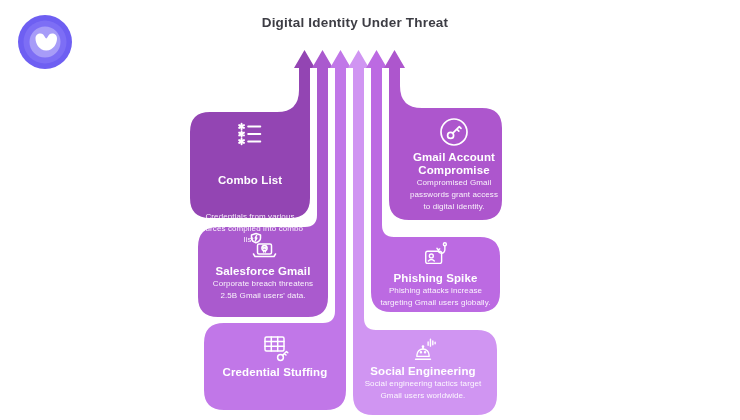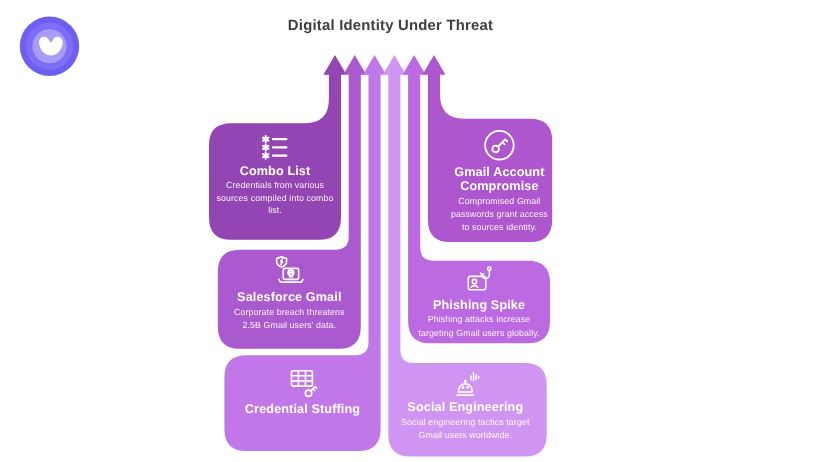--- a/index.html
+++ b/index.html
@@ -43,38 +43,38 @@
     <path d="M224 323 L323 323 Q335 323 335 311 L335 68 L330 68 L340.5 50 L351 68 L346 68
              L346 390 Q346 410 326 410 L224 410 Q204 410 204 390 L204 343 Q204 323 224 323 Z" fill="#c177e8"></path>
     <path d="M353 68 L348 68 L358.5 50 L369 68 L364 68 L364 318 Q364 330 376 330 L477 330
              Q497 330 497 350 L497 395 Q497 415 477 415 L373 415 Q353 415 353 395 Z" fill="#d095f2"></path>
     <path d="M371 68 L366 68 L376.5 50 L387 68 L382 68 L382 225 Q382 237 394 237 L480 237
              Q500 237 500 257 L500 292 Q500 312 480 312 L391 312 Q371 312 371 292 Z" fill="#bc6ae2"></path>
     <path d="M389 68 L384 68 L394.5 50 L405 68 L400 68 L400 86 Q400 108 422 108 L482 108
              Q502 108 502 128 L502 200 Q502 220 482 220 L409 220 Q389 220 389 200 Z" fill="#ad56cd"></path>
   </svg>
 
-  <div class="card-overlay" style="left:190px;top:112px;width:120px;height:106px;padding:9px 6px 0;">
+  <div class="card-overlay" style="left:190px;top:112px;width:120px;height:106px;padding:9px 6px 0;gap:24px;">
     <svg class="card-icon" width="30" height="26" viewBox="0 0 32 26" stroke="#ffffff" stroke-width="2" stroke-linecap="round" fill="none">
       <path d="M7 2 V8 M4.4 3.5 L9.6 6.5 M4.4 6.5 L9.6 3.5 M14 5 H27"></path>
       <path d="M7 10 V16 M4.4 11.5 L9.6 14.5 M4.4 14.5 L9.6 11.5 M14 13 H27"></path>
       <path d="M7 18 V24 M4.4 19.5 L9.6 22.5 M4.4 22.5 L9.6 19.5 M14 21 H27"></path>
     </svg>
     <div class="card-title">Combo List</div>
     <div class="card-desc">Credentials from various sources compiled into combo list.</div>
   </div>
 
   <div class="card-overlay" style="left:404px;top:108px;width:100px;height:112px;padding:8px 4px 0;">
     <svg class="card-icon" width="32" height="32" viewBox="0 0 32 32" stroke="#ffffff" stroke-width="1.7" stroke-linecap="round" fill="none">
       <circle cx="16" cy="16" r="13"></circle>
       <circle cx="12.6" cy="19.4" r="3"></circle>
       <path d="M14.8 17.2 L21.3 10.7 M18.8 13.2 L20.8 15.2 M21.3 10.7 L23 12.4"></path>
     </svg>
     <div class="card-title">Gmail Account Compromise</div>
-    <div class="card-desc">Compromised Gmail passwords grant access to sources identity.</div>
+    <div class="card-desc">Compromised Gmail passwords grant access to digital identity.</div>
   </div>
 
   <div class="card-overlay" style="left:198px;top:227px;width:130px;height:90px;padding:5px 8px 0;">
     <svg class="card-icon" width="32" height="30" viewBox="0 0 32 30" stroke="#ffffff" stroke-width="1.5" stroke-linecap="round" stroke-linejoin="round" fill="none">
       <path d="M9 1.5 L13.5 3 V6 Q13.5 9.2 9 10.8 Q4.5 9.2 4.5 6 V3 Z"></path>
       <path d="M9.6 3.5 L8.2 6 h1.6 L8.4 8.4"></path>
       <rect x="10.5" y="12" width="14" height="10" rx="1.5"></rect>
       <circle cx="17.5" cy="16" r="2.6"></circle>
       <circle cx="16.6" cy="15.8" r="0.5" fill="#fff"></circle>
       <circle cx="18.4" cy="15.8" r="0.5" fill="#fff"></circle>

